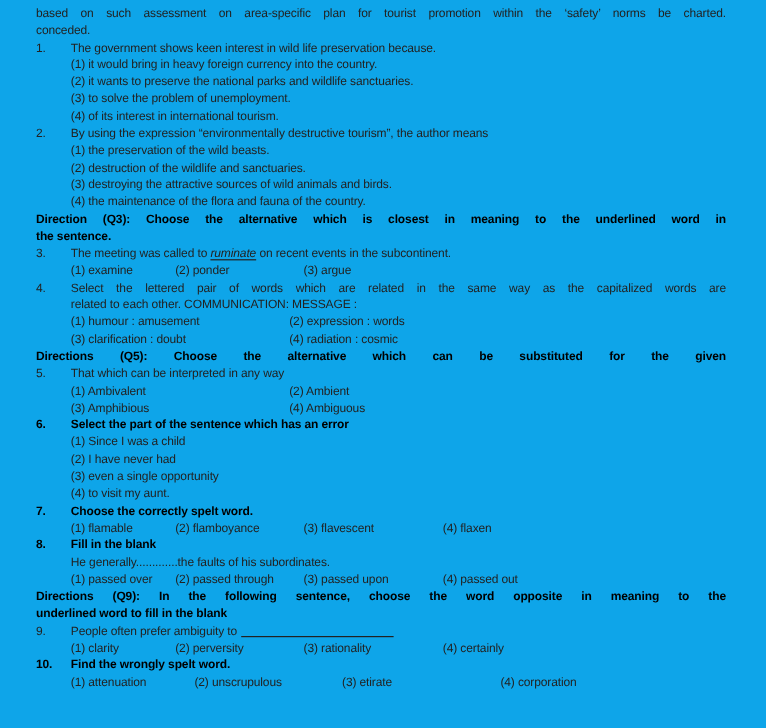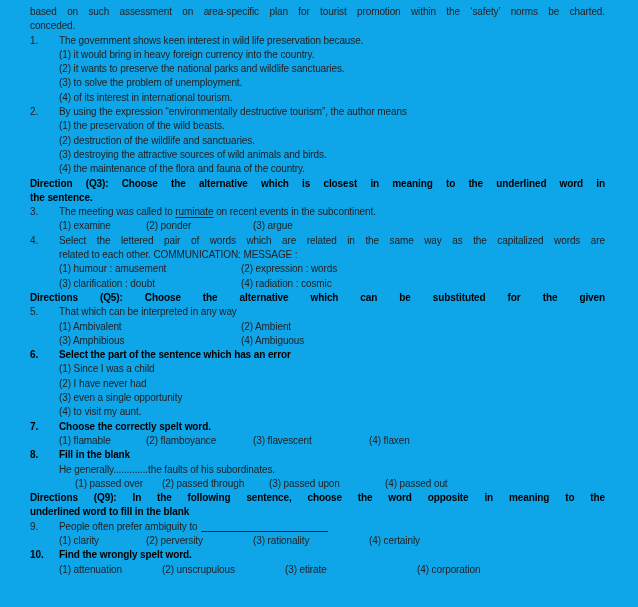--- a/index.html
+++ b/index.html
@@ -17,21 +17,21 @@
   .line { min-height: 14.3px; }
   .jl { text-align: justify; text-align-last: justify; }
   .dir { font-weight: 700; color: #000; }
   .q { position: relative; padding-left: 29px; }
   .q .num { position: absolute; left: 0; top: 0; width: 29px; }
   .q.bold .num, .q.bold .qtext { font-weight: 700; color: #000; }
   .qtext { min-height: 14.3px; }
   .opts.cols4 { display: grid; grid-template-columns: 87px 107px 116px 1fr; }
   .opts.cols2 { display: grid; grid-template-columns: 182px 1fr; }
   .opt { min-height: 14.3px; white-space: nowrap; }
-  .uword { text-decoration: underline; text-underline-offset: 2px; }
+  .uword { text-decoration: underline; text-underline-offset: 2px; font-style: italic; }
   .blank {
     display: inline-block; width: 127px; height: 0;
     border-bottom: 1px solid #222; vertical-align: -2px; margin-left: 3px;
   }
   .sub { min-height: 14.3px; }
 </style>
 </head>
 <body>
 
 <div class="page">
@@ -126,21 +126,21 @@
       <div class="opt">(2) flamboyance</div>
       <div class="opt">(3) flavescent</div>
       <div class="opt">(4) flaxen</div>
     </div>
   </div>
 
   <div class="q bold">
     <span class="num">8.</span>
     <div class="qtext">Fill in the blank</div>
     <div class="sub" style="font-weight:400;color:#222;">He generally.............the faults of his subordinates.</div>
-    <div class="opts cols4" style="font-weight:400;color:#222;margin-left:16px;">
+    <div class="opts cols4" style="font-weight:400;color:#222;">
       <div class="opt">(1) passed over</div>
       <div class="opt">(2) passed through</div>
       <div class="opt">(3) passed upon</div>
       <div class="opt">(4) passed out</div>
     </div>
   </div>
 
   <div class="dir">
     <div class="line jl">Directions (Q9): In the following sentence, choose the word opposite in meaning to the</div>
     <div class="line">underlined word to fill in the blank</div>

